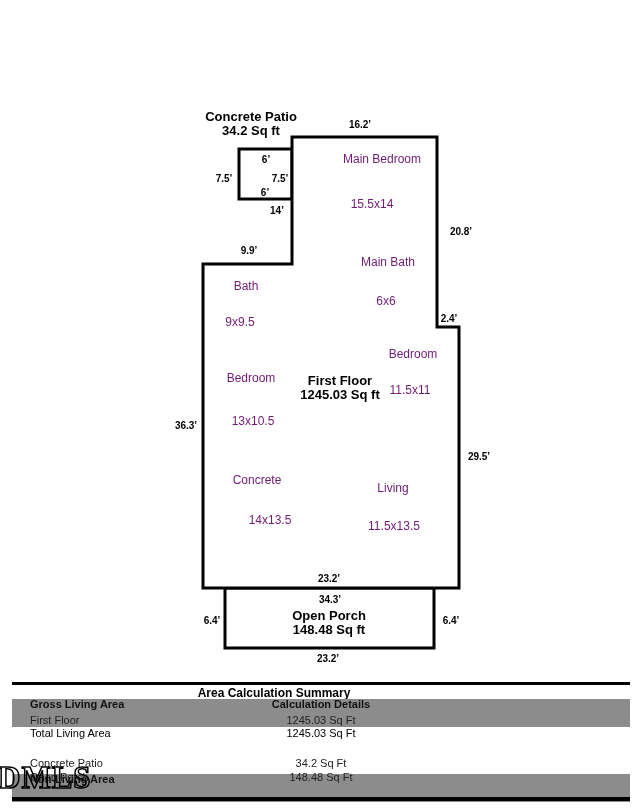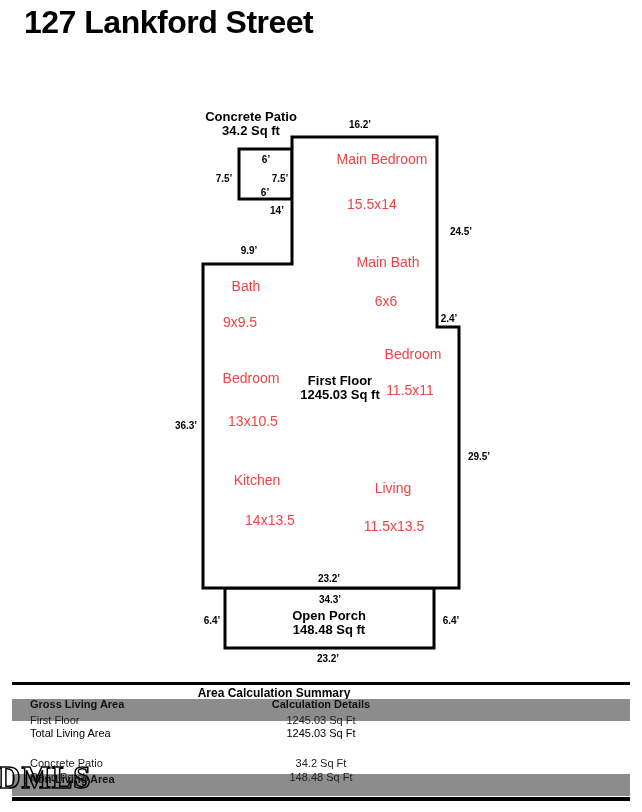--- a/index.html
+++ b/index.html
@@ -4,79 +4,78 @@
 <style>
   html,body{margin:0;padding:0;background:#fff;}
   #page{position:relative;width:642px;height:812px;background:#fff;overflow:hidden;
         font-family:"Liberation Sans","DejaVu Sans",sans-serif;color:#000;}
   
   .hdr-title{position:absolute;left:24px;top:4px;font-size:32px;font-weight:bold;letter-spacing:-0.5px;}
   .hdr-sub{position:absolute;left:26px;font-size:19px;color:#111;}
   
   .lbl{position:absolute;white-space:nowrap;font-size:10px;transform:translate(-50%,-50%);}
   .dim{font-weight:bold;color:#000;}
-  .room{color:#ef4444;font-size:14px;}
+  .room{color:#701a75;font-size:12px;}
   .blk{position:absolute;text-align:center;transform:translateX(-50%);font-weight:bold;font-size:13px;line-height:13.5px;}
   
   .rule{position:absolute;left:12px;right:12px;background:#000;}
   .t-title{position:absolute;left:0;width:548px;text-align:center;font-weight:bold;font-size:12px;}
-  .band{position:absolute;left:12px;right:12px;height:22px;background:#8c8c8c;}
+  .band{position:absolute;left:12px;right:12px;height:28px;background:#8c8c8c;}
   .band .bl{position:absolute;left:18px;top:-1px;font-weight:bold;font-size:11px;color:#111;}
   .band .bc{position:absolute;left:0;width:100%;top:-1px;text-align:center;font-weight:bold;font-size:11px;color:#111;}
   .t-row{position:absolute;left:12px;right:12px;height:13px;font-size:11px;color:#222;}
   .t-row .t-label{position:absolute;left:18px;}
   .t-row .t-value{position:absolute;left:0;width:100%;text-align:center;}
   .t-row.bold{font-weight:normal;color:#000;}
   
   .wm{position:absolute;left:-2px;top:760px;font-family:"Liberation Serif","DejaVu Serif",serif;
       font-size:31px;font-weight:bold;color:rgba(20,20,20,0.88);
       -webkit-text-stroke:1.5px #000;-webkit-text-fill-color:transparent;letter-spacing:1px;}
 </style>
 </head>
 <body>
 
 <div id="page">
 
-  <div class="hdr-title">127 Lankford Street</div>
 
   <svg width="642" height="680" style="position:absolute;left:0;top:0;">
     <rect x="225" y="588" width="209" height="60" fill="#fff" stroke="#000" stroke-width="3"></rect>
     <rect x="239" y="149" width="53" height="50" fill="#fff" stroke="#000" stroke-width="3"></rect>
     <polygon points="292,137 437,137 437,327 459,327 459,588 203,588 203,264 292,264" fill="#fff" stroke="#000" stroke-width="3"></polygon>
   </svg>
 
   <div class="blk" style="left:251px;top:110px;">
     <div>Concrete Patio</div>
     <div>34.2 Sq ft</div>
   </div>
   <span class="lbl dim" style="left:266px;top:159px;">6’</span>
   <span class="lbl dim" style="left:224px;top:178px;">7.5’</span>
   <span class="lbl dim" style="left:280px;top:178px;">7.5’</span>
   <span class="lbl dim" style="left:265px;top:192px;">6’</span>
   <span class="lbl dim" style="left:277px;top:210px;">14’</span>
 
   <span class="lbl dim" style="left:360px;top:124px;">16.2’</span>
-  <span class="lbl dim" style="left:461px;top:231px;">24.5’</span>
+  <span class="lbl dim" style="left:461px;top:231px;">20.8’</span>
   <span class="lbl dim" style="left:449px;top:318px;">2.4’</span>
   <span class="lbl dim" style="left:249px;top:250px;">9.9’</span>
   <span class="lbl dim" style="left:186px;top:425px;">36.3’</span>
   <span class="lbl dim" style="left:479px;top:456px;">29.5’</span>
   <span class="lbl dim" style="left:329px;top:578px;">23.2’</span>
 
   <span class="lbl room" style="left:382px;top:159px;">Main Bedroom</span>
   <span class="lbl room" style="left:372px;top:204px;">15.5x14</span>
   <span class="lbl room" style="left:388px;top:262px;">Main Bath</span>
   <span class="lbl room" style="left:386px;top:301px;">6x6</span>
   <span class="lbl room" style="left:246px;top:286px;">Bath</span>
   <span class="lbl room" style="left:240px;top:322px;">9x9.5</span>
   <span class="lbl room" style="left:251px;top:378px;">Bedroom</span>
   <span class="lbl room" style="left:253px;top:421px;">13x10.5</span>
   <span class="lbl room" style="left:413px;top:354px;">Bedroom</span>
   <span class="lbl room" style="left:410px;top:390px;">11.5x11</span>
-  <span class="lbl room" style="left:257px;top:480px;">Kitchen</span>
+  <span class="lbl room" style="left:257px;top:480px;">Concrete</span>
   <span class="lbl room" style="left:260px;top:520px;margin-left:10px;">14x13.5</span>
   <span class="lbl room" style="left:393px;top:488px;">Living</span>
   <span class="lbl room" style="left:394px;top:526px;">11.5x13.5</span>
 
   <div class="blk" style="left:340px;top:374px;">
     <div>First Floor</div>
     <div>1245.03 Sq ft</div>
   </div>
 
   <span class="lbl dim" style="left:330px;top:599px;">34.3’</span>

